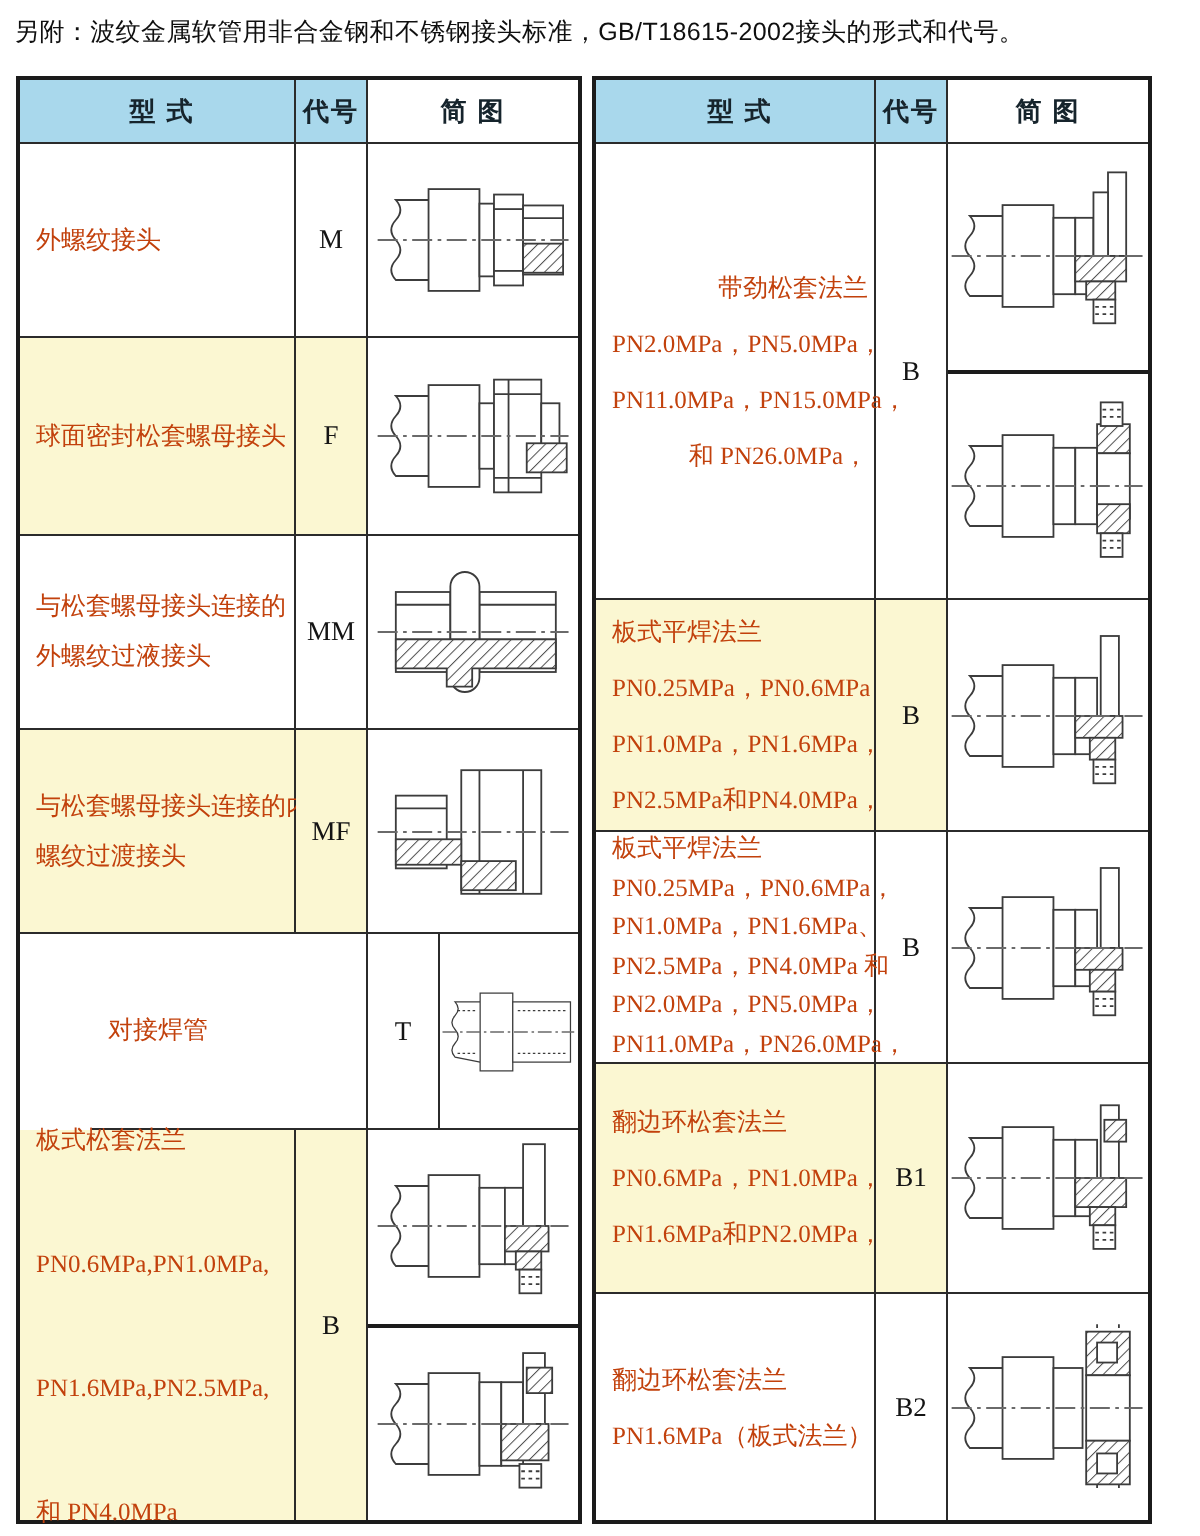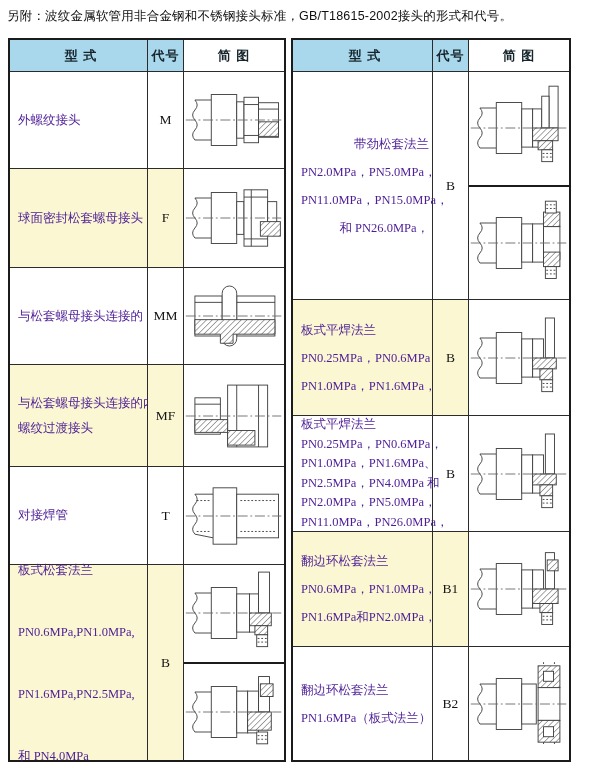--- a/index.html
+++ b/index.html
@@ -23,21 +23,21 @@
   .tbl-right{width:296px;}
   .row{display:flex;box-sizing:border-box;border-bottom:1px solid #2b2b2b;min-height:0;}
   .row:last-child{border-bottom:none;}
   .hdr{height:32px;background:#a9d8ec;flex:0 0 auto;}
   .hdr .cell{display:flex;align-items:center;justify-content:center;
     font-size:13px;font-weight:700;color:#16242c;letter-spacing:1px;}
   .cell{box-sizing:border-box;border-right:1px solid #2b2b2b;min-width:0;}
   .cell:last-child{border-right:none;}
   .c-type{display:flex;flex-direction:column;justify-content:center;
     padding:2px 3px 2px 8px;font-family:"Liberation Serif",serif;
-    font-size:12.5px;color:#4c1d95;}
+    font-size:12.5px;color:#c2410c;}
   .tbl-left .c-type{width:138px;flex:0 0 138px;}
   .tbl-right .c-type{width:140px;flex:0 0 140px;}
   .c-code{width:36px;flex:0 0 36px;display:flex;align-items:center;justify-content:center;
     font-family:"Liberation Serif",serif;font-size:13.5px;color:#141414;}
   .c-dia{flex:1 1 auto;display:flex;flex-direction:column;background:#fff;}
   .dia{flex:1 1 0;display:flex;align-items:center;justify-content:center;overflow:hidden;min-height:0;}
   .dia + .dia{border-top:2px solid #1b1b1b;}
   .hl .c-type,.hl .c-code{background:#fbf7d2;}
   .line{white-space:nowrap;}
 </style>
@@ -105,20 +105,21 @@
               <rect x="92" y="30" width="10" height="36" stroke="#3c3c3c" stroke-width="1" fill="#ffffff"></rect>
               <rect x="84" y="52" width="22" height="16" stroke="#3c3c3c" stroke-width="1" fill="url(#hp1)"></rect>
               <line x1="2" y1="48" x2="107" y2="48" stroke="#6a6a6a" stroke-width="1" stroke-dasharray="11 3 2 3"></line>
             </svg>
           </div>
         </div>
       </div>
       <div class="row" style="height: 97px; flex: 0 0 auto;">
         <div class="cell c-type" style="line-height: 25px;">
           <div class="line">与松套螺母接头连接的</div>
+          <div class="line">外螺纹过液接头</div>
         </div>
         <div class="cell c-code">MM</div>
         <div class="cell c-dia">
           <div class="dia">
             <svg width="100" height="92" viewBox="0 0 110 96">
               <defs>
                 <pattern id="hp2" width="4.5" height="4.5" patternUnits="userSpaceOnUse" patternTransform="rotate(45)">
                   <rect width="4.5" height="4.5" fill="#ffffff"></rect>
                   <line x1="0" y1="0" x2="0" y2="4.5" stroke="#4d4d4d" stroke-width="1.1"></line>
                 </pattern>
@@ -157,21 +158,21 @@
               <line x1="82" y1="14" x2="82" y2="82" stroke="#3c3c3c" stroke-width="1"></line>
               <line x1="12" y1="35" x2="40" y2="35" stroke="#3c3c3c" stroke-width="1"></line>
               <line x1="12" y1="61" x2="40" y2="61" stroke="#3c3c3c" stroke-width="1"></line>
               <rect x="12" y="52" width="36" height="14" stroke="#3c3c3c" stroke-width="1" fill="url(#hp3)"></rect>
               <rect x="48" y="64" width="30" height="16" stroke="#3c3c3c" stroke-width="1" fill="url(#hp3)"></rect>
               <line x1="2" y1="48" x2="107" y2="48" stroke="#6a6a6a" stroke-width="1" stroke-dasharray="11 3 2 3"></line>
             </svg>
           </div>
         </div>
       </div>
-      <div class="row" style="height: 98px; flex: 0 0 auto;">
+      <div class="row" style="height: 98px; flex: 0 0 auto; margin-left: 36px;">
         <div class="cell c-type" style="line-height: 25px;">
           <div class="line">对接焊管</div>
         </div>
         <div class="cell c-code">T</div>
         <div class="cell c-dia">
           <div class="dia">
             <svg width="100" height="92" viewBox="0 0 110 96">
               <defs>
                 <pattern id="hp4" width="4.5" height="4.5" patternUnits="userSpaceOnUse" patternTransform="rotate(45)">
                   <rect width="4.5" height="4.5" fill="#ffffff"></rect>
@@ -305,20 +306,21 @@
               <line x1="2" y1="48" x2="107" y2="48" stroke="#6a6a6a" stroke-width="1" stroke-dasharray="11 3 2 3"></line>
             </svg>
           </div>
         </div>
       </div>
       <div class="row hl" style="height: 116px; flex: 0 0 auto;">
         <div class="cell c-type" style="line-height: 28px;">
           <div class="line">板式平焊法兰</div>
           <div class="line">PN0.25MPa，PN0.6MPa，</div>
           <div class="line">PN1.0MPa，PN1.6MPa，</div>
+          <div class="line">PN2.5MPa和PN4.0MPa，</div>
         </div>
         <div class="cell c-code">B</div>
         <div class="cell c-dia">
           <div class="dia">
             <svg width="100" height="92" viewBox="0 0 110 96">
               <defs>
                 <pattern id="hp9" width="4.5" height="4.5" patternUnits="userSpaceOnUse" patternTransform="rotate(45)">
                   <rect width="4.5" height="4.5" fill="#ffffff"></rect>
                   <line x1="0" y1="0" x2="0" y2="4.5" stroke="#4d4d4d" stroke-width="1.1"></line>
                 </pattern>

